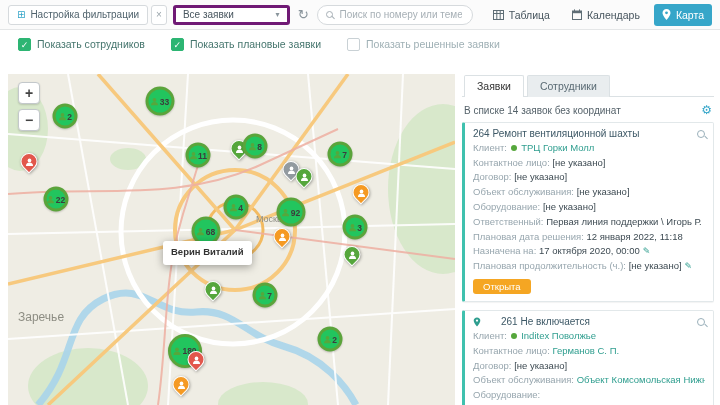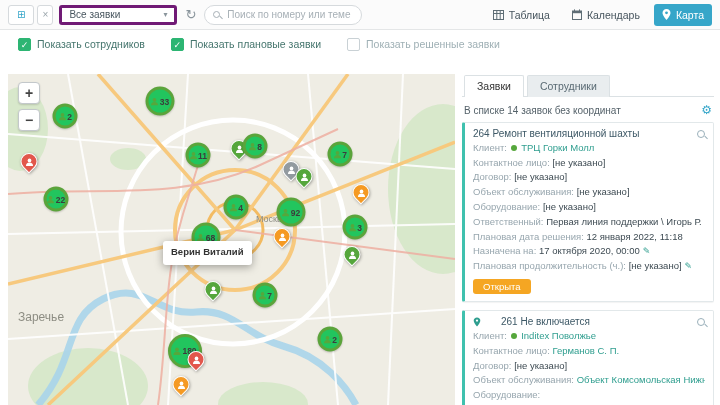--- a/index.html
+++ b/index.html
@@ -81,20 +81,21 @@
   .pencil{color:#2f9e8f;font-size:9px;margin-left:3px;cursor:pointer;}
   .t-pin{flex:none;}
   .t-status{display:inline-block;background:#f5a623;color:#fff;font-size:9.5px;padding:2px 10px;border-radius:3px;margin-top:5px;cursor:pointer;}
 </style>
 </head>
 <body>
 
 <div class="toolbar">
   <div class="tb-btn">
     <span class="tb-ico">⊞</span>
+    <span>Настройка фильтрации</span>
   </div>
   <div class="tb-x">×</div>
   <div class="tb-select">
     <span>Все заявки</span>
     <span class="caret">▾</span>
   </div>
   <span class="tb-refresh">↻</span>
   <div class="tb-search">
     <span class="s-ico"></span>
     <input placeholder="Поиск по номеру или теме" style="">
@@ -271,21 +272,21 @@
             </svg>
           </span>
         </div>
         <div class="cluster s" style="left: 228px; top: 133px;">
           <svg class="person" viewBox="0 0 10 10">
             <circle cx="5" cy="3" r="2.3" fill="#56a73c"></circle>
             <path d="M0.6,10 a4.4,4.4 0 0 1 8.8,0 z" fill="#56a73c"></path>
           </svg>
           <span class="cnt">4</span>
         </div>
-        <div class="cluster m" style="left: 198px; top: 163px;">
+        <div class="cluster m" style="left: 198px; top: 157px;">
           <svg class="person" viewBox="0 0 10 10">
             <circle cx="5" cy="3" r="2.3" fill="#56a73c"></circle>
             <path d="M0.6,10 a4.4,4.4 0 0 1 8.8,0 z" fill="#56a73c"></path>
           </svg>
           <span class="cnt">68</span>
         </div>
         <div class="cluster s" style="left: 347px; top: 153px;">
           <svg class="person" viewBox="0 0 10 10">
             <circle cx="5" cy="3" r="2.3" fill="#56a73c"></circle>
             <path d="M0.6,10 a4.4,4.4 0 0 1 8.8,0 z" fill="#56a73c"></path>

